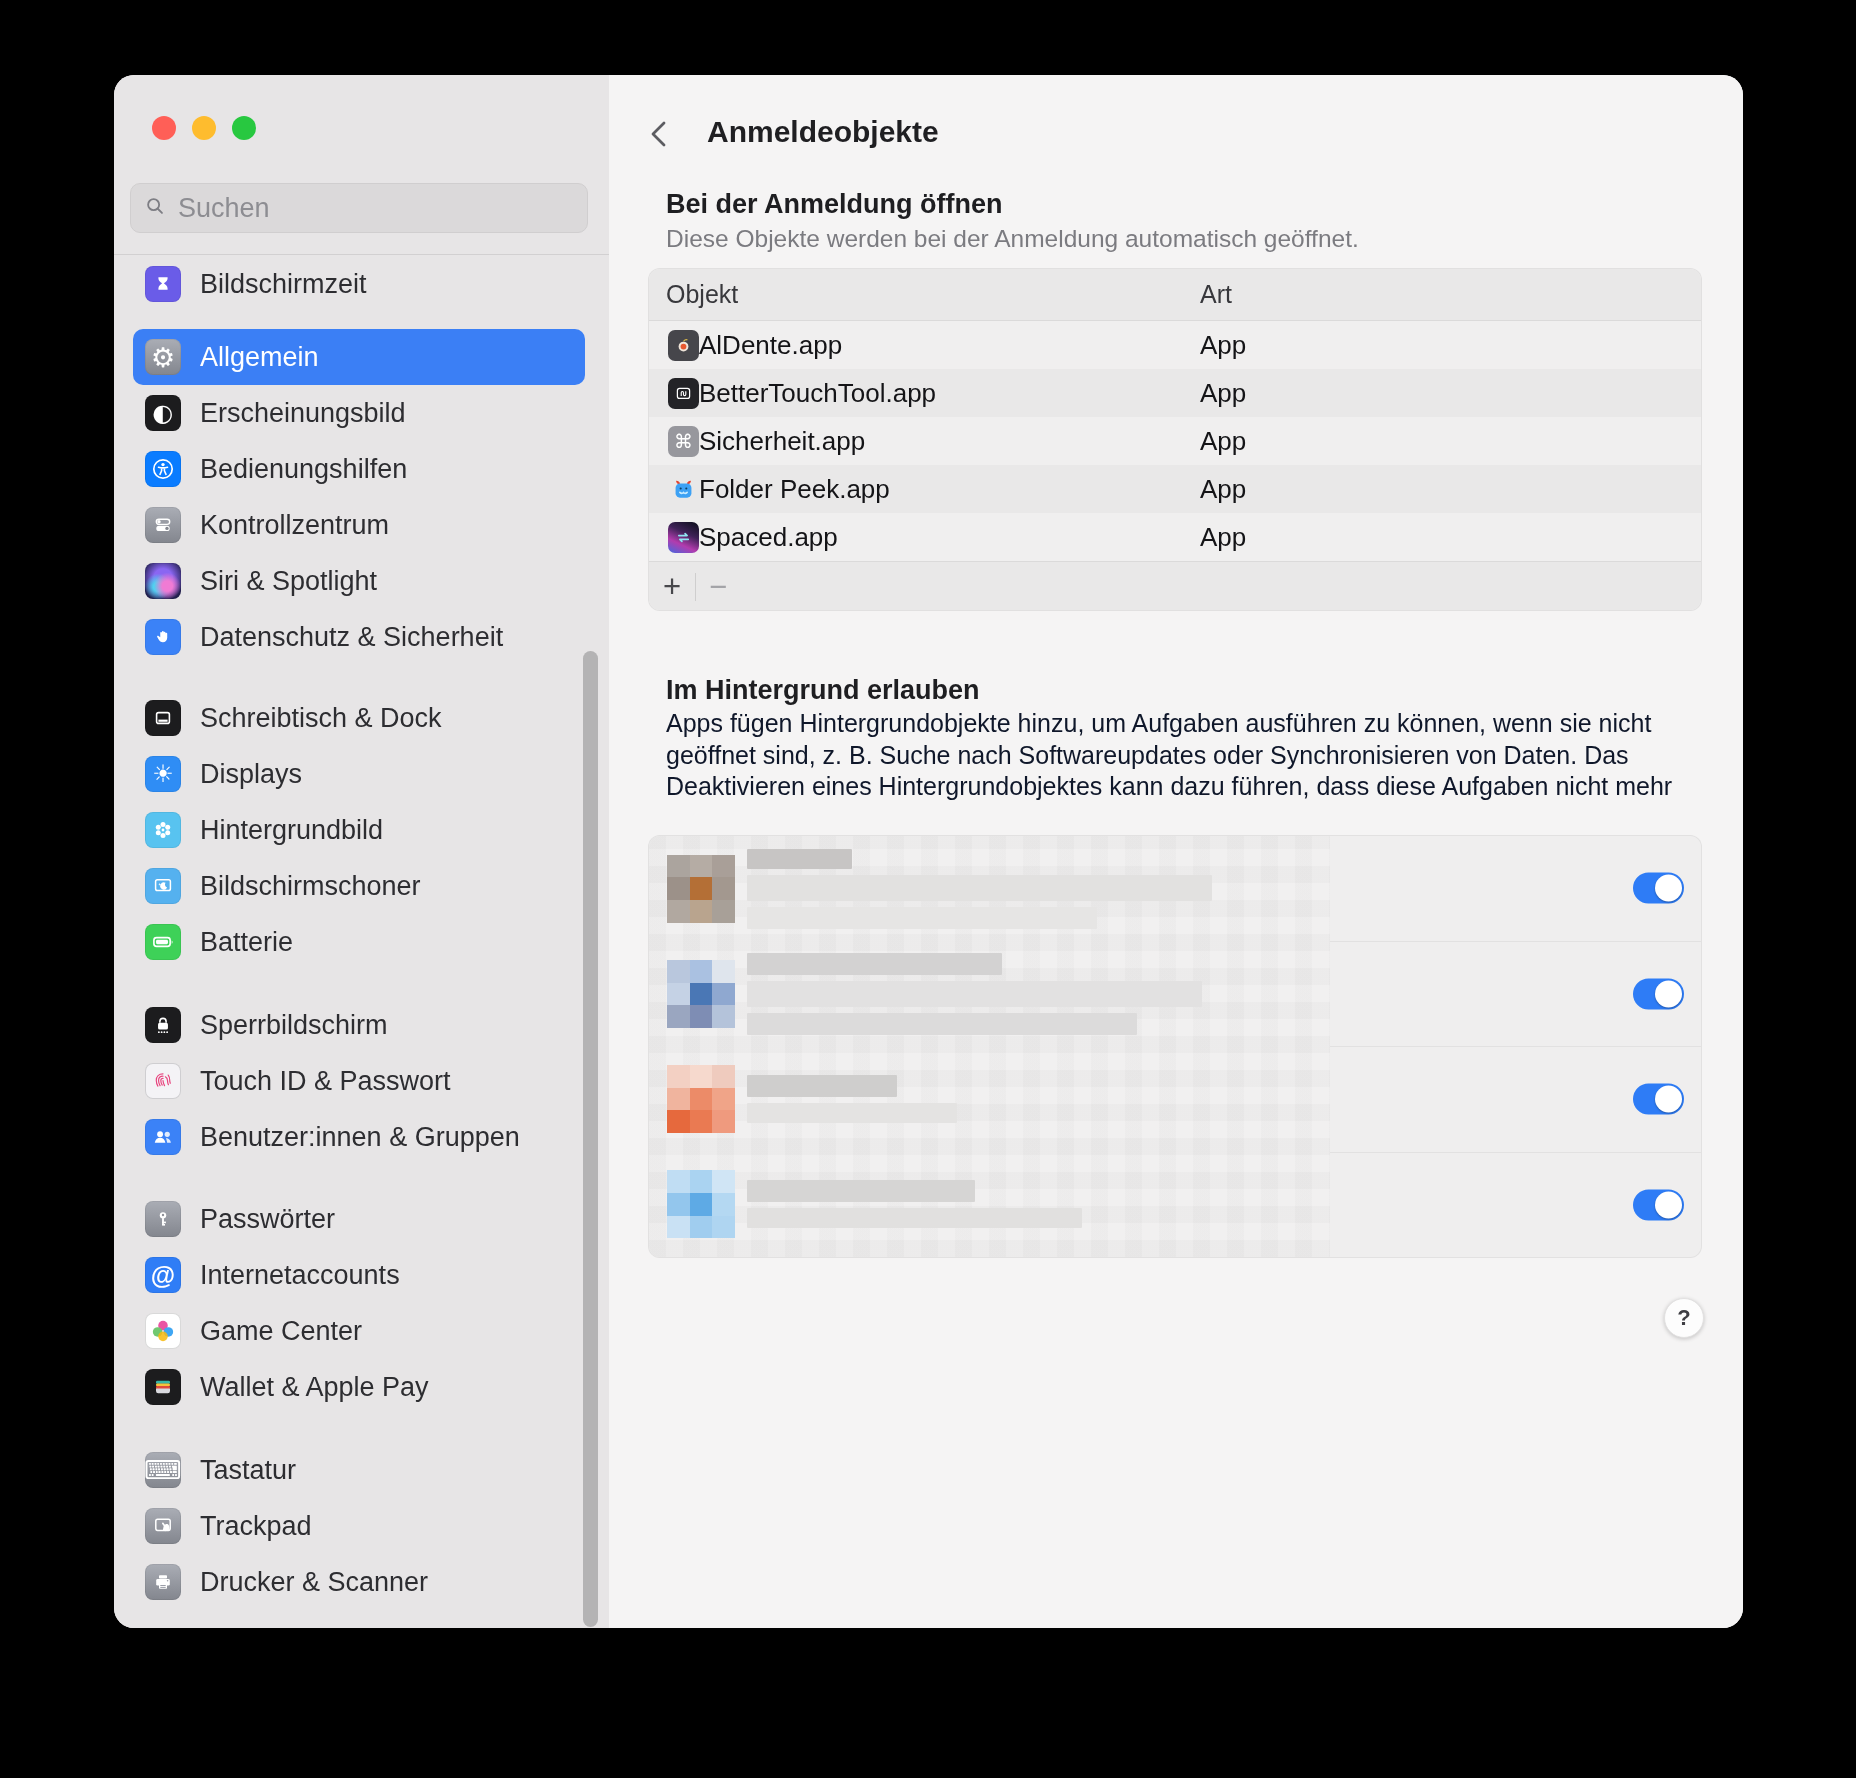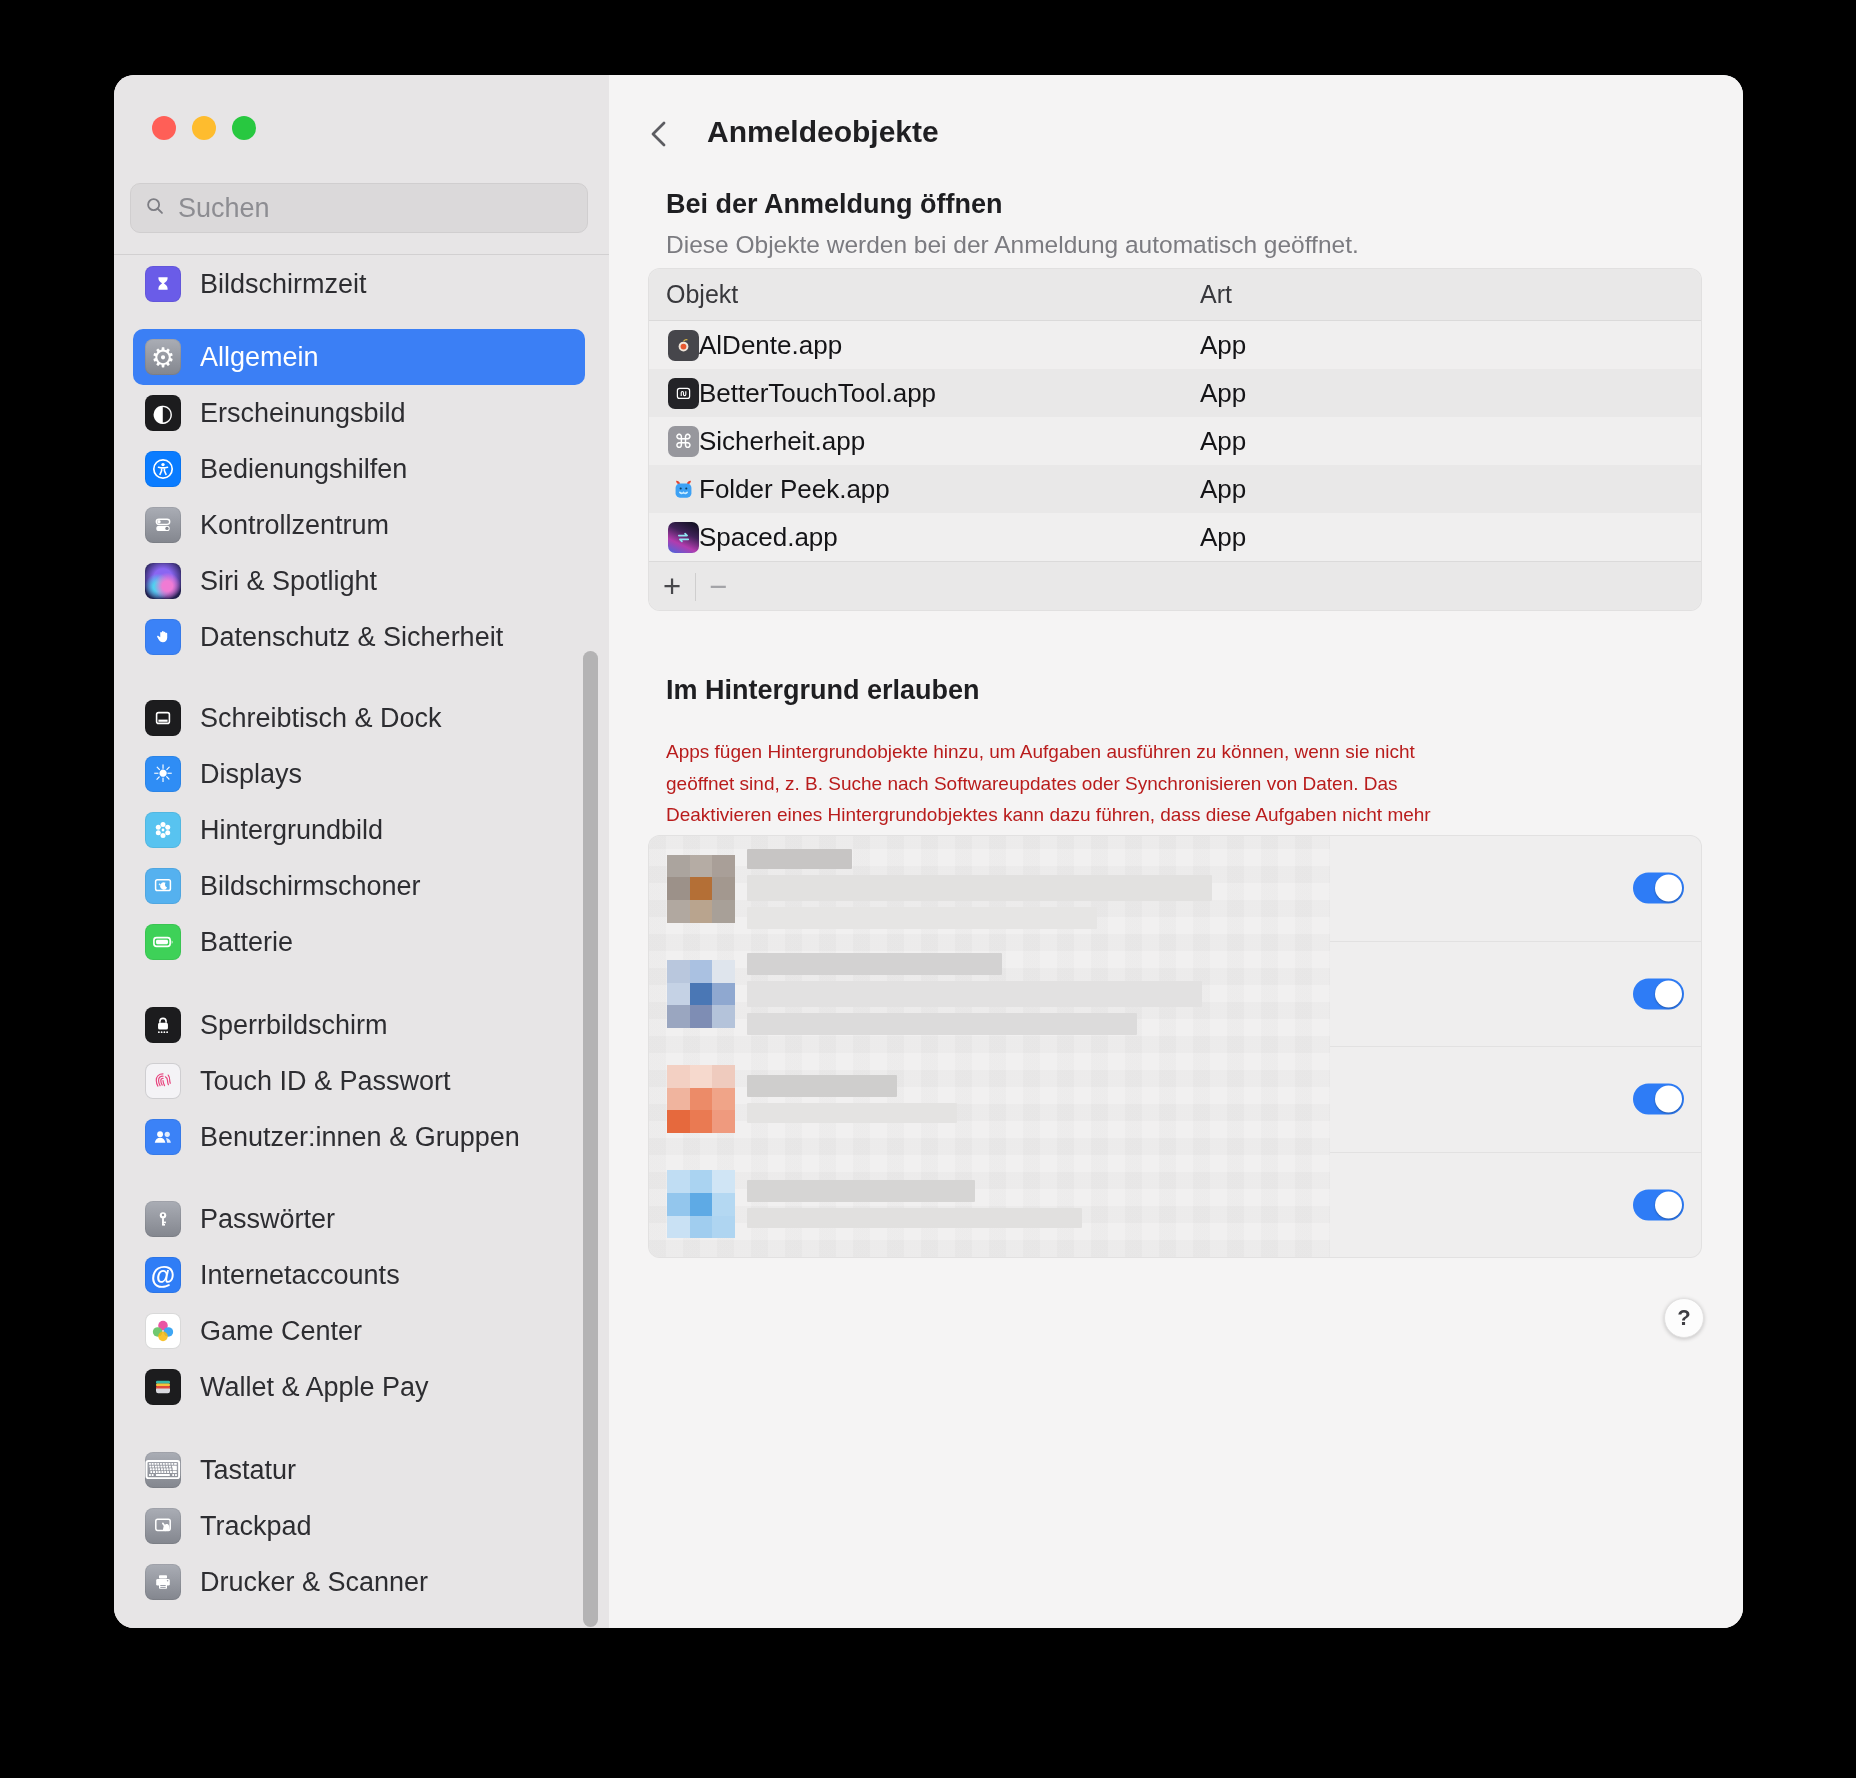--- a/index.html
+++ b/index.html
@@ -21,21 +21,21 @@
   .nav-label{font-size:27px;color:#2d2d31;margin-left:19px;white-space:nowrap;}
   .tile{width:36px;height:36px;border-radius:8px;flex:none;display:flex;align-items:center;justify-content:center;overflow:hidden;box-shadow:inset 0 0 0 1px rgba(0,0,0,.06);}
   .g{font-family:"DejaVu Sans",sans-serif;color:#fff;line-height:1;}
   .scroll-thumb{position:absolute;left:469px;top:576px;width:15px;height:976px;border-radius:8px;background:#b4b3b4;}
   
   .content{position:absolute;left:495px;top:0;right:0;bottom:0;background:#f5f4f4;}
   .back-btn{position:absolute;left:36px;top:44px;width:30px;height:34px;display:flex;align-items:center;justify-content:center;}
   .page-title{position:absolute;left:98px;top:40px;font-size:30px;font-weight:bold;color:#1f1f22;}
   .sec-h{position:absolute;font-size:27px;font-weight:bold;color:#1e1e21;}
   .sec-sub{position:absolute;font-size:24.5px;color:#7b7b80;}
-  .para{position:absolute;left:57px;top:661px;font-size:19px;line-height:31.5px;color:#b91c1c;}
+  .para{position:absolute;left:57px;top:633px;font-size:25px;line-height:31.5px;color:#0f172a;}
   
   .login-table{position:absolute;left:39px;top:193px;width:1054px;height:343px;border-radius:12px;background:#f0efef;border:1px solid rgba(0,0,0,.06);overflow:hidden;}
   .thead{height:52px;background:#e9e8e8;border-bottom:1px solid #dbdada;display:flex;align-items:center;font-size:25px;color:#38383c;}
   .col-obj{flex:0 0 551px;padding-left:17px;}
   .trow{height:48px;display:flex;align-items:center;font-size:26px;color:#141417;}
   .trow.striped{background:#e9e8e8;}
   .cell-obj{flex:0 0 551px;display:flex;align-items:center;padding-left:19px;gap:0;}
   .app-tile{width:31px;height:31px;border-radius:7px;flex:none;display:flex;align-items:center;justify-content:center;overflow:hidden;}
   .tfoot{height:50px;background:#e9e8e8;border-top:1px solid #dbdada;display:flex;align-items:center;}
   .btn-add,.btn-rem{width:46px;text-align:center;font-size:31px;line-height:1;}
@@ -325,21 +325,21 @@
       <div class="back-btn">
         <span>
           <svg width="26" height="32" viewBox="0 0 26 32">
               <path d="M17 5L6 16l11 11" fill="none" stroke="#5c5c61" stroke-width="2.8" stroke-linecap="round" stroke-linejoin="round"></path>
             </svg>
         </span>
       </div>
       <div class="page-title">Anmeldeobjekte</div>
 
       <div class="sec-h" style="left:57px;top:114px;">Bei der Anmeldung öffnen</div>
-      <div class="sec-sub" style="left:57px;top:156px;">Diese Objekte werden bei der Anmeldung automatisch geöffnet.</div>
+      <div class="sec-sub" style="left:57px;top:150px;">Diese Objekte werden bei der Anmeldung automatisch geöffnet.</div>
 
       <div class="login-table">
         <div class="thead">
           <div class="col-obj">Objekt</div>
           <div>Art</div>
         </div>
         <div id="table-rows">
             <div class="trow">
               <div class="cell-obj">
                 <div class="app-tile" style="background: rgb(70, 70, 75);">

